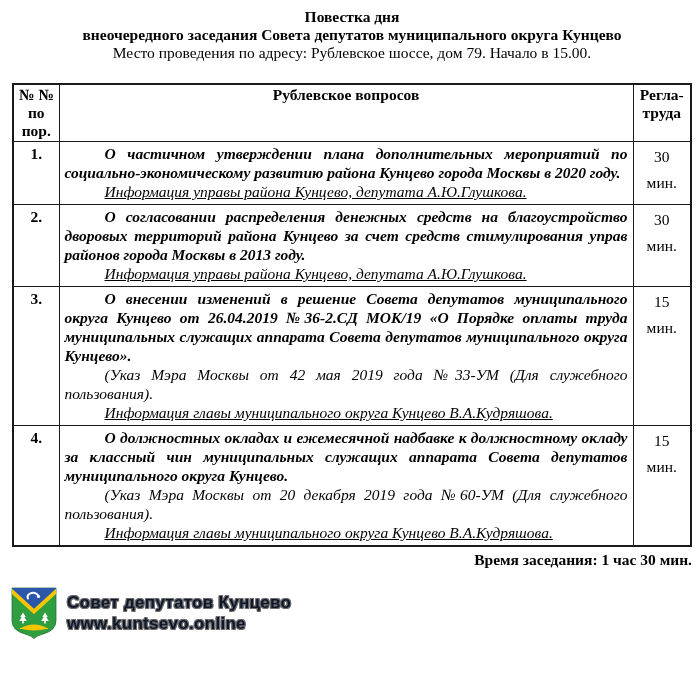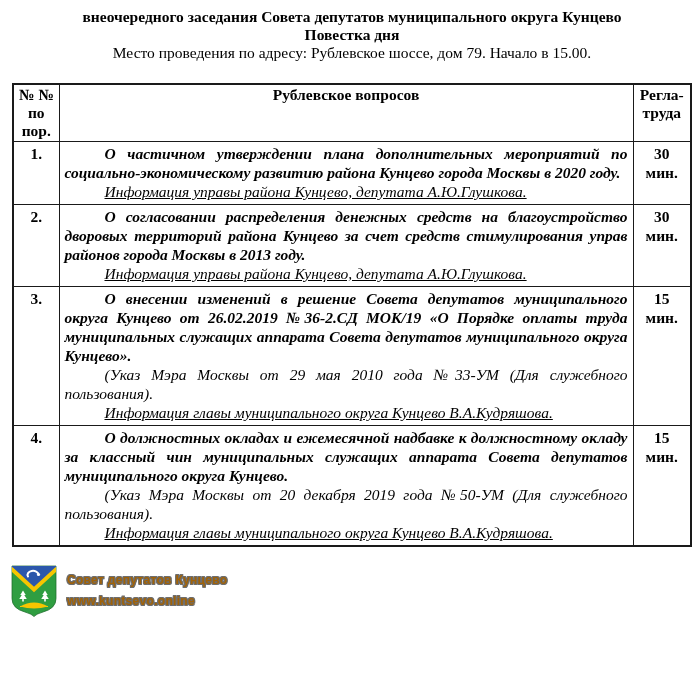--- a/index.html
+++ b/index.html
@@ -40,22 +40,22 @@
     line-height: 18px;
     border-bottom: 3px solid #4d4d4d;
   }
   th.pre, td.pre { white-space: pre-line; }
 
   td.num-cell {
     text-align: center; font-weight: bold;
     padding: 2px 2px; line-height: 19px;
   }
   td.time-cell {
-    text-align: center; font-weight: bold;
-    padding: 2px 2px; line-height: 19px;
+    text-align: center; font-weight: normal;
+    padding: 2px 2px; line-height: 26px;
   }
   td.content-cell { padding: 2px 5px 3px 5px; }
   td.content-cell p {
     margin: 0;
     text-align: justify;
     text-indent: 40px;
     line-height: 19px;
     font-style: italic;
   }
   p.main { font-weight: bold; }
@@ -78,40 +78,40 @@
     margin-top: 16px;
     margin-left: -2px;
     display: flex;
     align-items: center;
     gap: 9px;
   }
   .emblem { width: 48px; height: 56px; flex: 0 0 auto; }
   .footer-text {
     font-family: "Liberation Sans", sans-serif;
     font-weight: bold;
-    font-size: 12px;
+    font-size: 17px;
     line-height: 21px;
-    color: #a16207;
+    color: #0f172a;
     letter-spacing: 0.3px;
     text-shadow:
       -1px -1px 0 #6e6e6e, 1px -1px 0 #6e6e6e,
       -1px  1px 0 #6e6e6e, 1px  1px 0 #6e6e6e,
        0   -1px 0 #6e6e6e, 0    1px 0 #6e6e6e,
       -1px  0   0 #6e6e6e, 1px  0   0 #6e6e6e;
   }
   .footer-text div { white-space: nowrap; }
 </style>
 </head>
 <body>
 
 <div class="doc">
 
   <div class="doc-header">
+    <p class="title-line">Повестка дня</p>
     <p class="title-line">внеочередного заседания Совета депутатов муниципального округа Кунцево</p>
-    <p class="title-line">Повестка дня</p>
     <p class="location-line">Место проведения по адресу: Рублевское шоссе, дом 79. Начало в 15.00.</p>
   </div>
 
   <table class="agenda">
     <colgroup>
       <col class="c-num">
         <col class="c-content">
         <col class="c-time">
     </colgroup>
     <thead>
@@ -140,40 +140,41 @@
           <p class="main">О согласовании распределения денежных средств на благоустройство дворовых территорий района Кунцево за счет средств стимулирования управ районов города Москвы в 2013 году.</p>
 
           <p class="info">Информация управы района Кунцево, депутата А.Ю.Глушкова.</p>
         </td>
         <td class="time-cell pre">30
 мин.</td>
       </tr>
       <tr>
         <td class="num-cell">3.</td>
         <td class="content-cell">
-          <p class="main">О внесении изменений в решение Совета депутатов муниципального округа Кунцево от 26.02.2019 №36-2.СД МОК/19 «О Порядке оплаты труда муниципальных служащих аппарата Совета депутатов муниципального округа Кунцево».</p>
-          <p class="note">(Указ Мэра Москвы от 29 мая 2010 года №33-УМ (Для служебного пользования).</p>
+          <p class="main">О внесении изменений в решение Совета депутатов муниципального округа Кунцево от 26.04.2019 №36-2.СД МОК/19 «О Порядке оплаты труда муниципальных служащих аппарата Совета депутатов муниципального округа Кунцево».</p>
+          <p class="note">(Указ Мэра Москвы от 42 мая 2019 года №33-УМ (Для служебного пользования).</p>
           <p class="info">Информация главы муниципального округа Кунцево В.А.Кудряшова.</p>
         </td>
         <td class="time-cell pre">15
 мин.</td>
       </tr>
       <tr>
         <td class="num-cell">4.</td>
         <td class="content-cell">
           <p class="main">О должностных окладах и ежемесячной надбавке к должностному окладу за классный чин муниципальных служащих аппарата Совета депутатов муниципального округа Кунцево.</p>
-          <p class="note">(Указ Мэра Москвы от 20 декабря 2019 года №50-УМ (Для служебного пользования).</p>
+          <p class="note">(Указ Мэра Москвы от 20 декабря 2019 года №60-УМ (Для служебного пользования).</p>
           <p class="info">Информация главы муниципального округа Кунцево В.А.Кудряшова.</p>
         </td>
         <td class="time-cell pre">15
 мин.</td>
       </tr>
     </tbody>
   </table>
 
+  <p class="session-time">Время заседания: 1 час 30 мин.</p>
 
   <div class="footer">
     <svg class="emblem" viewBox="0 0 96 106">
       <defs>
         <clipPath id="shieldClip">
           <path d="M4,3 H92 V68 Q92,88 66,95 Q52,99 48,104 Q44,99 30,95 Q4,88 4,68 Z"></path>
         </clipPath>
       </defs>
       <path d="M4,3 H92 V68 Q92,88 66,95 Q52,99 48,104 Q44,99 30,95 Q4,88 4,68 Z" fill="#2f9e41" stroke="#1d6b2b" stroke-width="1.5"></path>
       <g clip-path="url(#shieldClip)">

